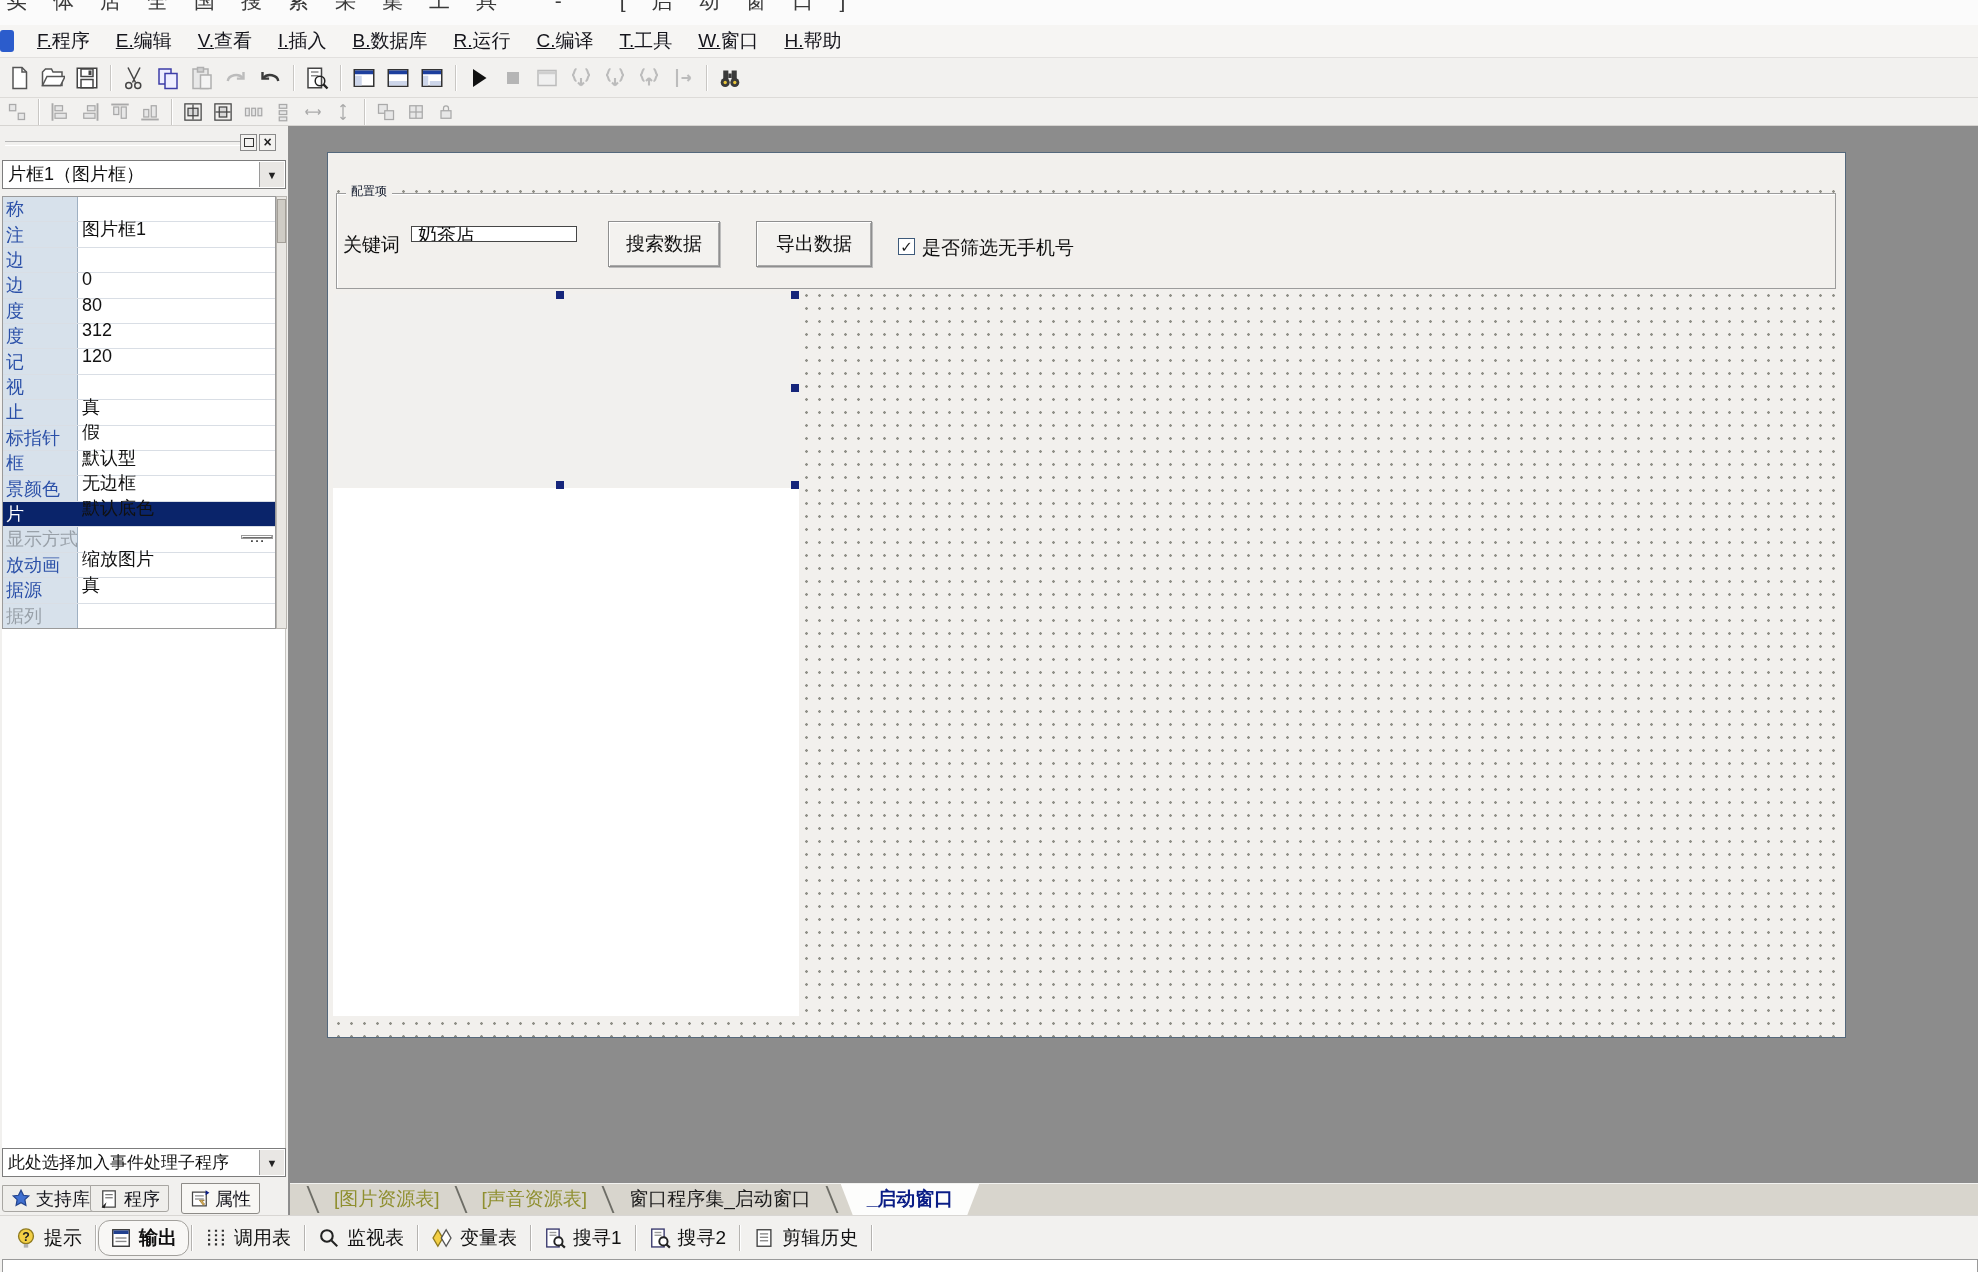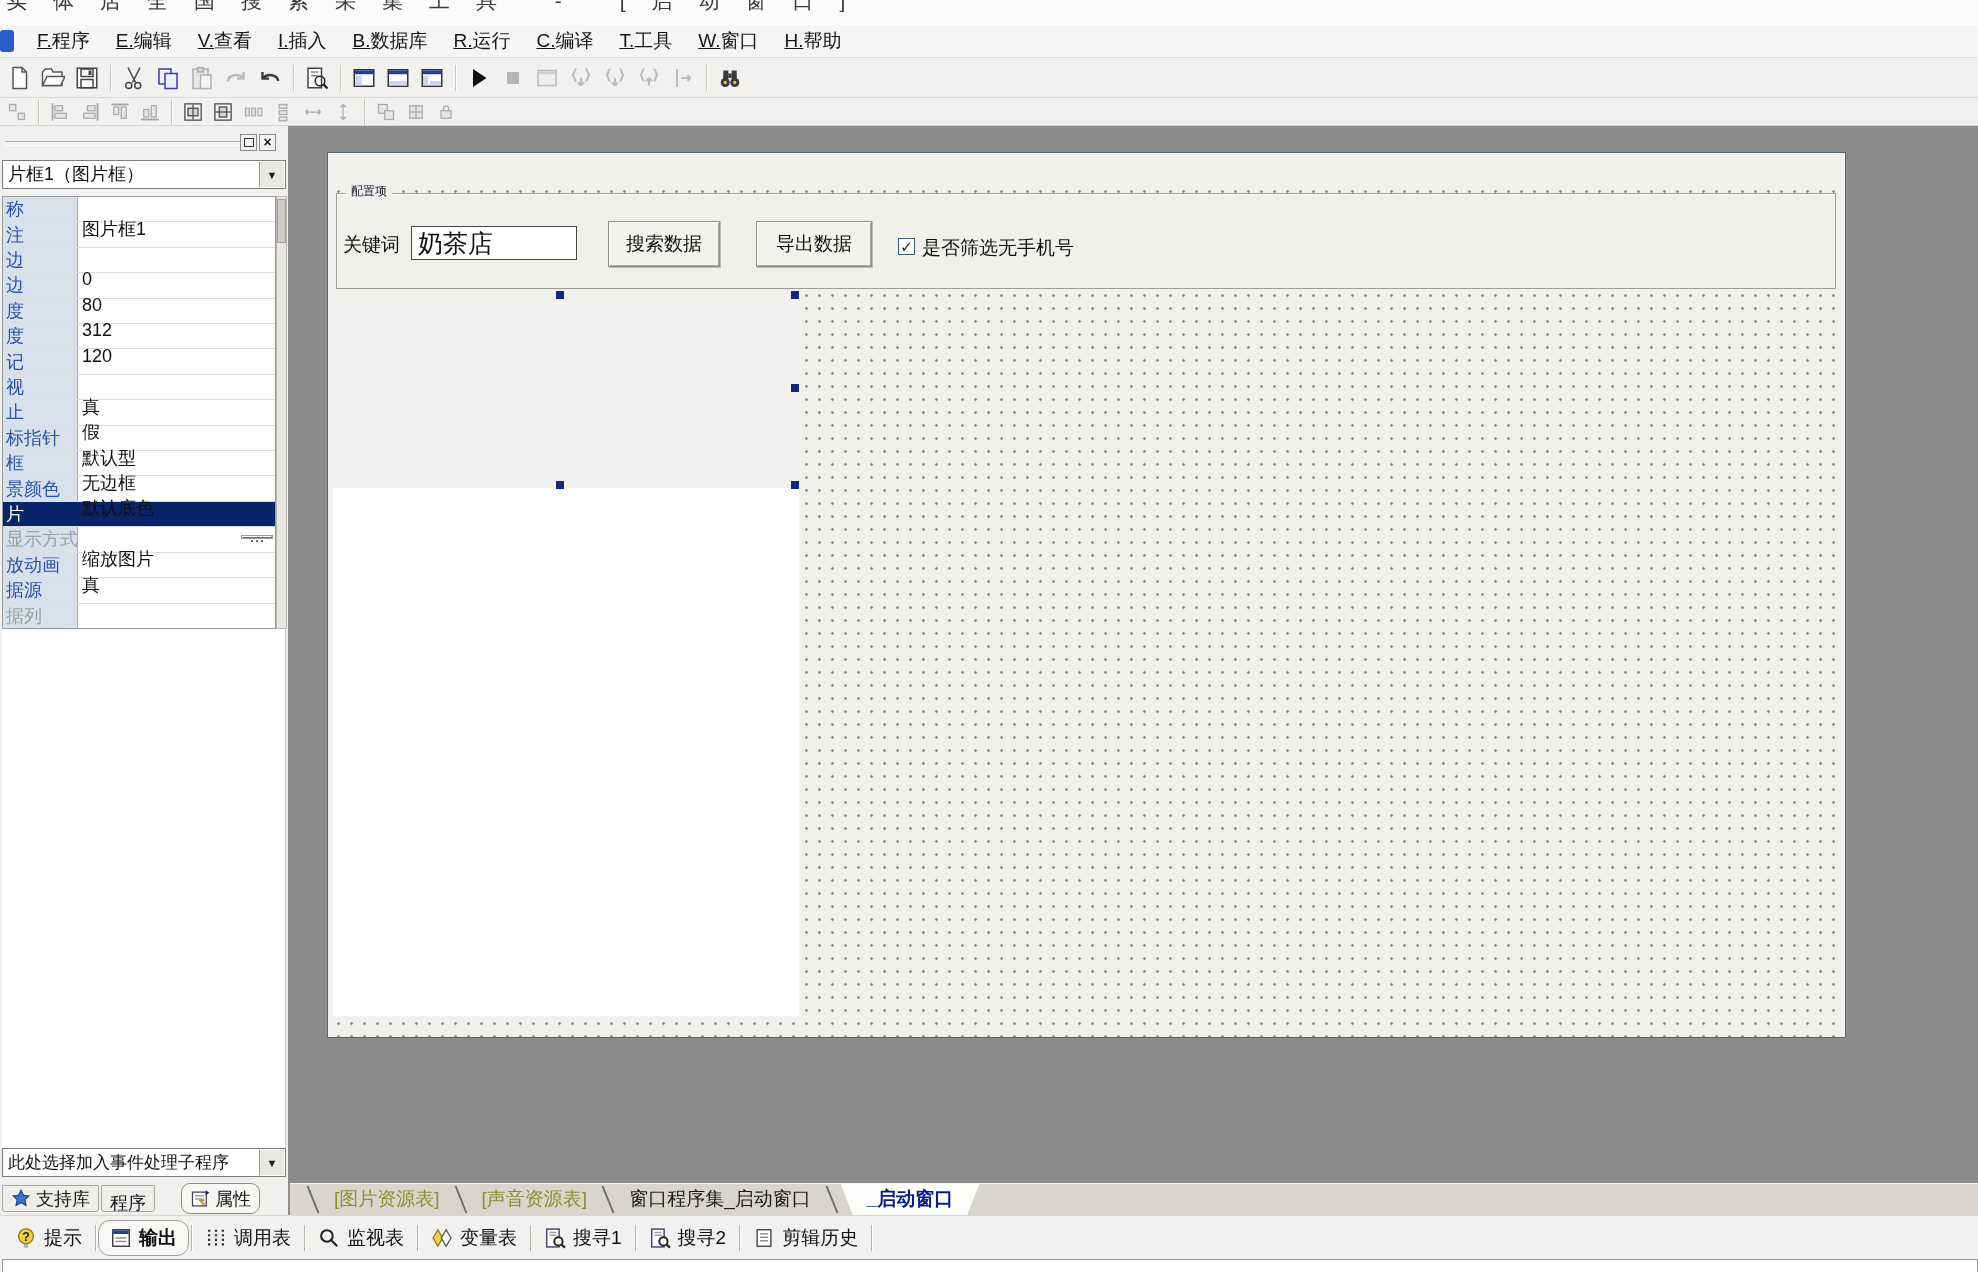--- a/index.html
+++ b/index.html
@@ -58,21 +58,21 @@
                 border:1px solid #fff;border-right-color:#6e6e6e;border-bottom-color:#6e6e6e;
                 outline:1px solid #9a9a9a;display:flex;align-items:center;justify-content:center;
                 font-size:16px;color:#222;}
   .pscroll{position:absolute;left:276px;top:70px;width:11px;height:433px;background:#e9e7e3;border:1px solid #b9b6b1;box-sizing:border-box;}
   .pthumb{position:absolute;left:0;top:2px;width:9px;height:44px;background:#cfccc5;border:1px solid #a39f98;box-sizing:border-box;}
   .pwhite{position:absolute;left:2px;top:503px;width:284px;height:519px;background:#fff;border-right:1px solid #c6c4c0;box-sizing:border-box;}
   .panel-tabs{position:absolute;left:0;top:1056px;width:100%;height:33px;}
   .ptab{position:absolute;top:3px;height:27px;display:flex;align-items:center;gap:5px;padding:0 8px;
         font-size:18px;color:#15151c;background:#efeeeb;border:1px solid #a8a6a2;border-radius:0 0 3px 3px;box-sizing:border-box;}
   .ptab svg{width:20px;height:20px;}
-  .ptab.active{top:1px;height:31px;background:#f8f7f4;border-color:#8d8b87;font-size:18px;border-radius:9px;}
+  .ptab.active{top:1px;height:31px;background:#f8f7f4;border-color:#8d8b87;font-size:18px;}
   
   .design-win{position:absolute;left:327px;top:152px;width:1519px;height:886px;border:1px solid #54687c;
               box-sizing:border-box;background:#f2f0ed;}
   .win-titlebar{position:absolute;left:0;top:0;width:100%;height:28px;
                 background:linear-gradient(#e9f2fa,#bfd6ea);border-bottom:1px solid #93a9bd;
                 display:flex;align-items:center;box-sizing:border-box;}
   .win-title{font-size:19px;color:#101010;margin-left:12px;}
   .winbtn{position:absolute;top:3px;height:23px;border-radius:3px;border:1px solid #7e93a7;
           background:linear-gradient(#ecf4fb,#c6daec);display:flex;align-items:center;justify-content:center;box-sizing:border-box;}
   .wb-min{right:111px;width:48px;}
@@ -81,22 +81,22 @@
   .wb-restore i{display:block;width:10px;height:8px;border:2px solid #fdfdfd;box-shadow:0 0 1px #8598aa;}
   .wb-close{right:6px;top:2px;width:62px;height:25px;background:linear-gradient(#eda492,#c95138);
             border-color:#8e2f1f;color:#fff;font-weight:bold;font-size:16px;}
   .win-client{position:absolute;left:0;top:28px;right:0;bottom:0;background:#f2f0ed;
               background-image:radial-gradient(circle,#8f8f87 1.2px,transparent 1.5px);
               background-size:13px 13px;background-position:4px 4px;}
   .groupbox{position:absolute;left:8px;top:12px;width:1500px;height:96px;border:1px solid #9c9c9c;
             box-shadow:1px 1px 0 #ffffff inset;box-sizing:border-box;background:#f2f0ed;}
   .grouplabel{position:absolute;left:9px;top:-11px;background:#f2f0ed;padding:0 5px;font-size:12px;color:#0f172a;}
   .fld-label{position:absolute;font-size:19px;color:#101010;white-space:nowrap;}
-  .keyword-input{position:absolute;left:74px;top:32px;width:166px;height:34px;border:1px solid #464646;
-                 background:#fff;font-size:25px;padding:0 6px;box-sizing:border-box;
+  .keyword-input{position:absolute;left:74px;top:32px;width:166px;height:16px;border:1px solid #464646;
+                 background:#fff;font-size:19px;padding:0 6px;box-sizing:border-box;
                  font-family:"Liberation Sans","DejaVu Sans",sans-serif;color:#111;}
   .formbtn{position:absolute;top:27px;height:46px;background:#f3f2ef;border:1px solid #8f8f8f;
            box-shadow:inset 1px 1px 0 #ffffff,inset -1px -1px 0 #a9a9a9,1px 1px 0 #bdbdbd;
            font-size:19px;color:#101010;display:flex;align-items:center;justify-content:center;box-sizing:border-box;}
   .btn-search{left:271px;width:112px;text-align:right;}
   .btn-export{left:419px;width:116px;}
   .checkbox{position:absolute;left:561px;top:44px;width:17px;height:17px;background:#fff;
             border:1px solid #3e5a7a;box-sizing:border-box;display:flex;align-items:center;justify-content:center;
             font-size:15px;font-weight:bold;color:#1a1a1a;line-height:1;}
   .picturebox{position:absolute;left:5px;top:113px;width:466px;height:193px;background:#f1f0ee;}
@@ -487,21 +487,21 @@
       <span class="darrow">▼</span>
     </div>
 
     <div class="panel-tabs">
       <span class="ptab" style="left:2px;text-align:right;">
         <svg viewBox="0 0 16 16">
             <path d="M8 1l2 4 4.2.5-3.1 3 .8 4.5L8 11l-3.9 2 .8-4.5-3.1-3L6 5z" fill="#3f6fd0" stroke="#24458e"></path>
           </svg>
         <span>支持库</span>
       </span>
-      <span class="ptab" style="left:101px;flex-direction:column;">
+      <span class="ptab" style="left:90px;">
         <svg viewBox="0 0 16 16">
             <rect x="3" y="1.5" width="10" height="13" fill="#fff" stroke="#444"></rect>
             <line x1="5" y1="4.5" x2="11" y2="4.5" stroke="#777"></line>
             <line x1="5" y1="7" x2="11" y2="7" stroke="#777"></line>
             <path d="M2 14.5l4-4-1.5 4.8z" fill="#222"></path>
           </svg>
         <span>程序</span>
       </span>
       <span class="ptab active" style="left:181px;">
         <svg viewBox="0 0 16 16">

